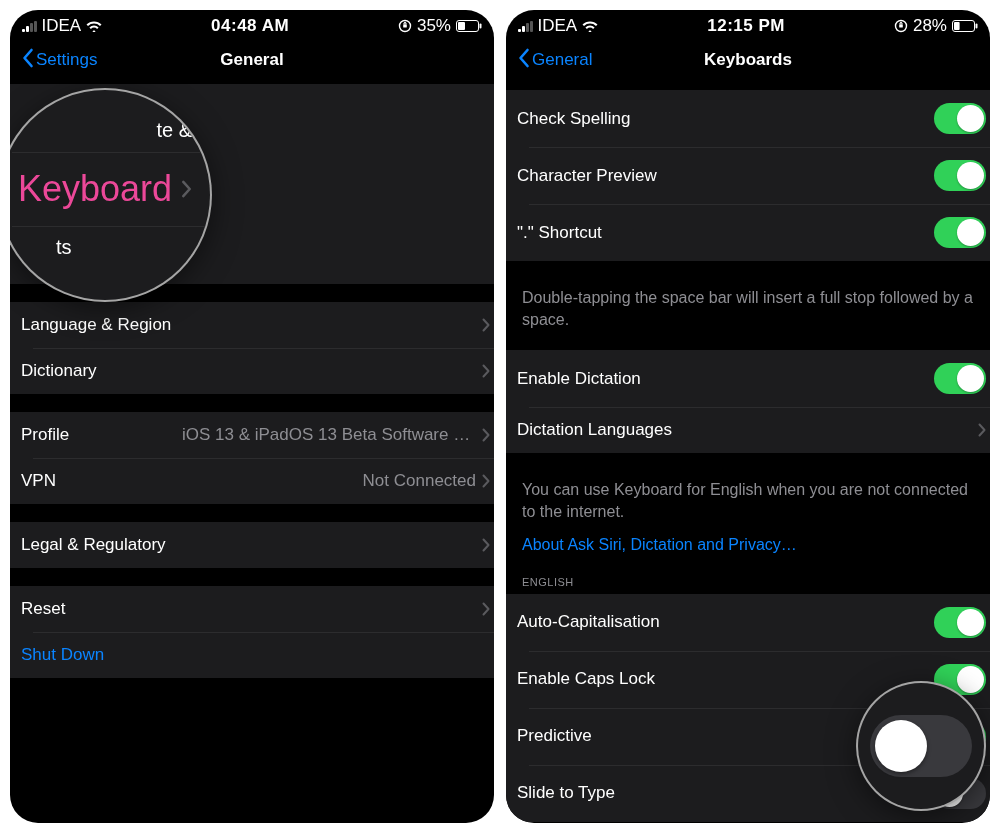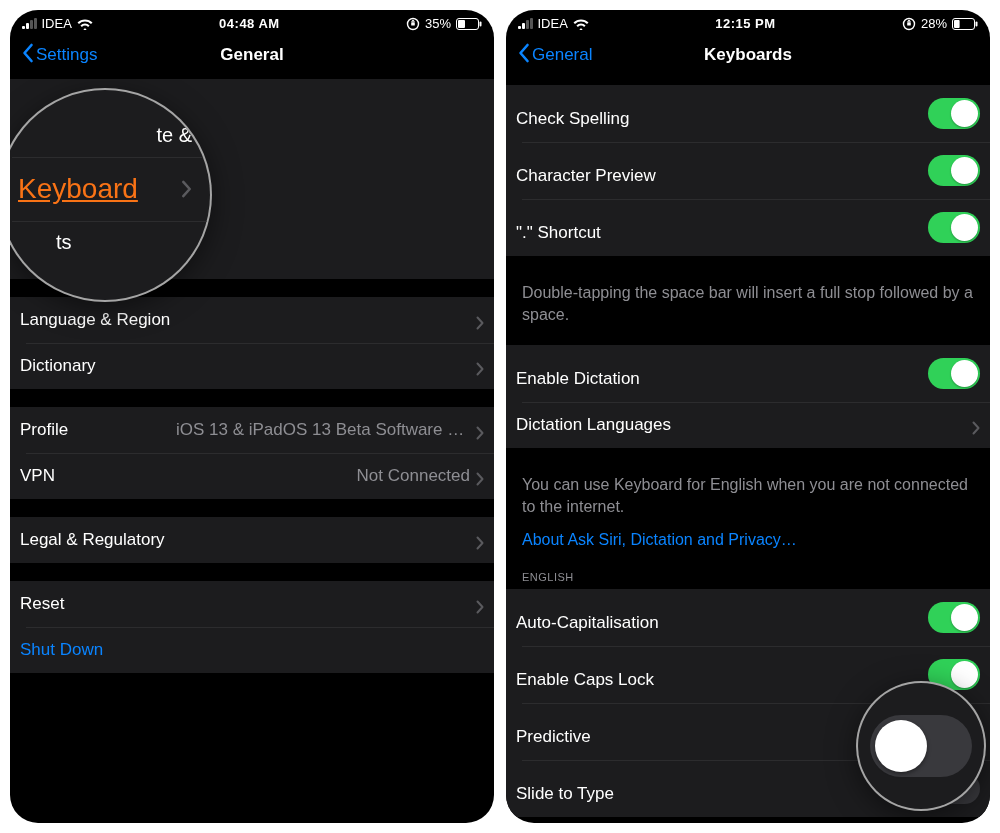--- a/index.html
+++ b/index.html
@@ -19,21 +19,21 @@
     background: #000;
     border-radius: 28px;
     overflow: hidden;
     color: #fff;
   }
   .status-bar {
     display: flex;
     align-items: center;
     justify-content: space-between;
     padding: 6px 12px 2px 12px;
-    font-size: 13px;
+    font-size: 17px;
     font-weight: 500;
     color: #fff;
   }
   .status-left, .status-right { display:flex; align-items:center; gap:5px; }
   .status-center { font-weight:600; letter-spacing:0.5px; }
   .signal { display:inline-flex; align-items:flex-end; gap:1.5px; height:11px; }
   .signal span { width:2.5px; background:#fff; border-radius:1px; }
   .signal span.dim { background:#555; }
   .wifi-icon svg, .lock-icon svg, .batt svg { display:block; }
   .nav-bar {
@@ -44,24 +44,25 @@
     position:absolute; left:6px; top:0; bottom:0;
     display:flex; align-items:center;
     color:#0a84ff; font-size:17px; gap:2px;
     padding:0 6px;
   }
   .nav-title { color:#fff; font-weight:600; font-size:17px; }
   .content { position:relative; }
   .group { background:#1c1c1e; margin:18px 0; }
   .group:first-child { margin-top:0; }
   .row {
-    display:flex; align-items:flex-end; justify-content:space-between;
-    padding: 13px 10px;
+    display:flex; align-items:center; justify-content:space-between;
+    padding: 13px 4px;
     font-size:17px; color:#fff;
     position:relative;
+    margin-left:7px;
   }
   .row + .row::before {
     content:""; position:absolute; left:16px; right:0; top:0;
     height:1px; background:#2c2c2e;
   }
   .row .label { color:#fff; }
   .row .value { color:#8e8e93; font-size:17px; margin-left:auto; padding-right:6px; text-align:right; overflow:hidden; text-overflow:ellipsis; white-space:nowrap; }
   .chevron { color:#5a5a5e; display:inline-flex; }
   .link-row .label { color:#0a84ff; }
   .footer {
@@ -99,21 +100,21 @@
     left:-10px; top:80px; width:210px; height:210px;
   }
   .mag-left .mag-rows { width:100%; }
   .mag-left .mag-row {
     display:flex; align-items:center; justify-content:space-between;
     padding:16px 18px; position:relative;
   }
   .mag-left .mag-row + .mag-row::before {
     content:""; position:absolute; left:12px; right:0; top:0; height:1px; background:#2c2c2e;
   }
-  .mag-left .mag-center { font-size:28px; color:#f97316;text-decoration:underline; }
+  .mag-left .mag-center { font-size:36px; color:#ec4899; }
   .mag-left .mag-frag { font-size:20px; color:#fff; white-space:nowrap; overflow:hidden; }
   .mag-right {
     right:6px; bottom:14px; width:126px; height:126px;
     align-items:center;
   }
   .mag-right .big-toggle {
     width:102px; height:62px; border-radius:34px; background:#39393d; position:relative;
   }
   .mag-right .big-knob {
     position:absolute; left:5px; top:5px; width:52px; height:52px; border-radius:50%; background:#fff;

